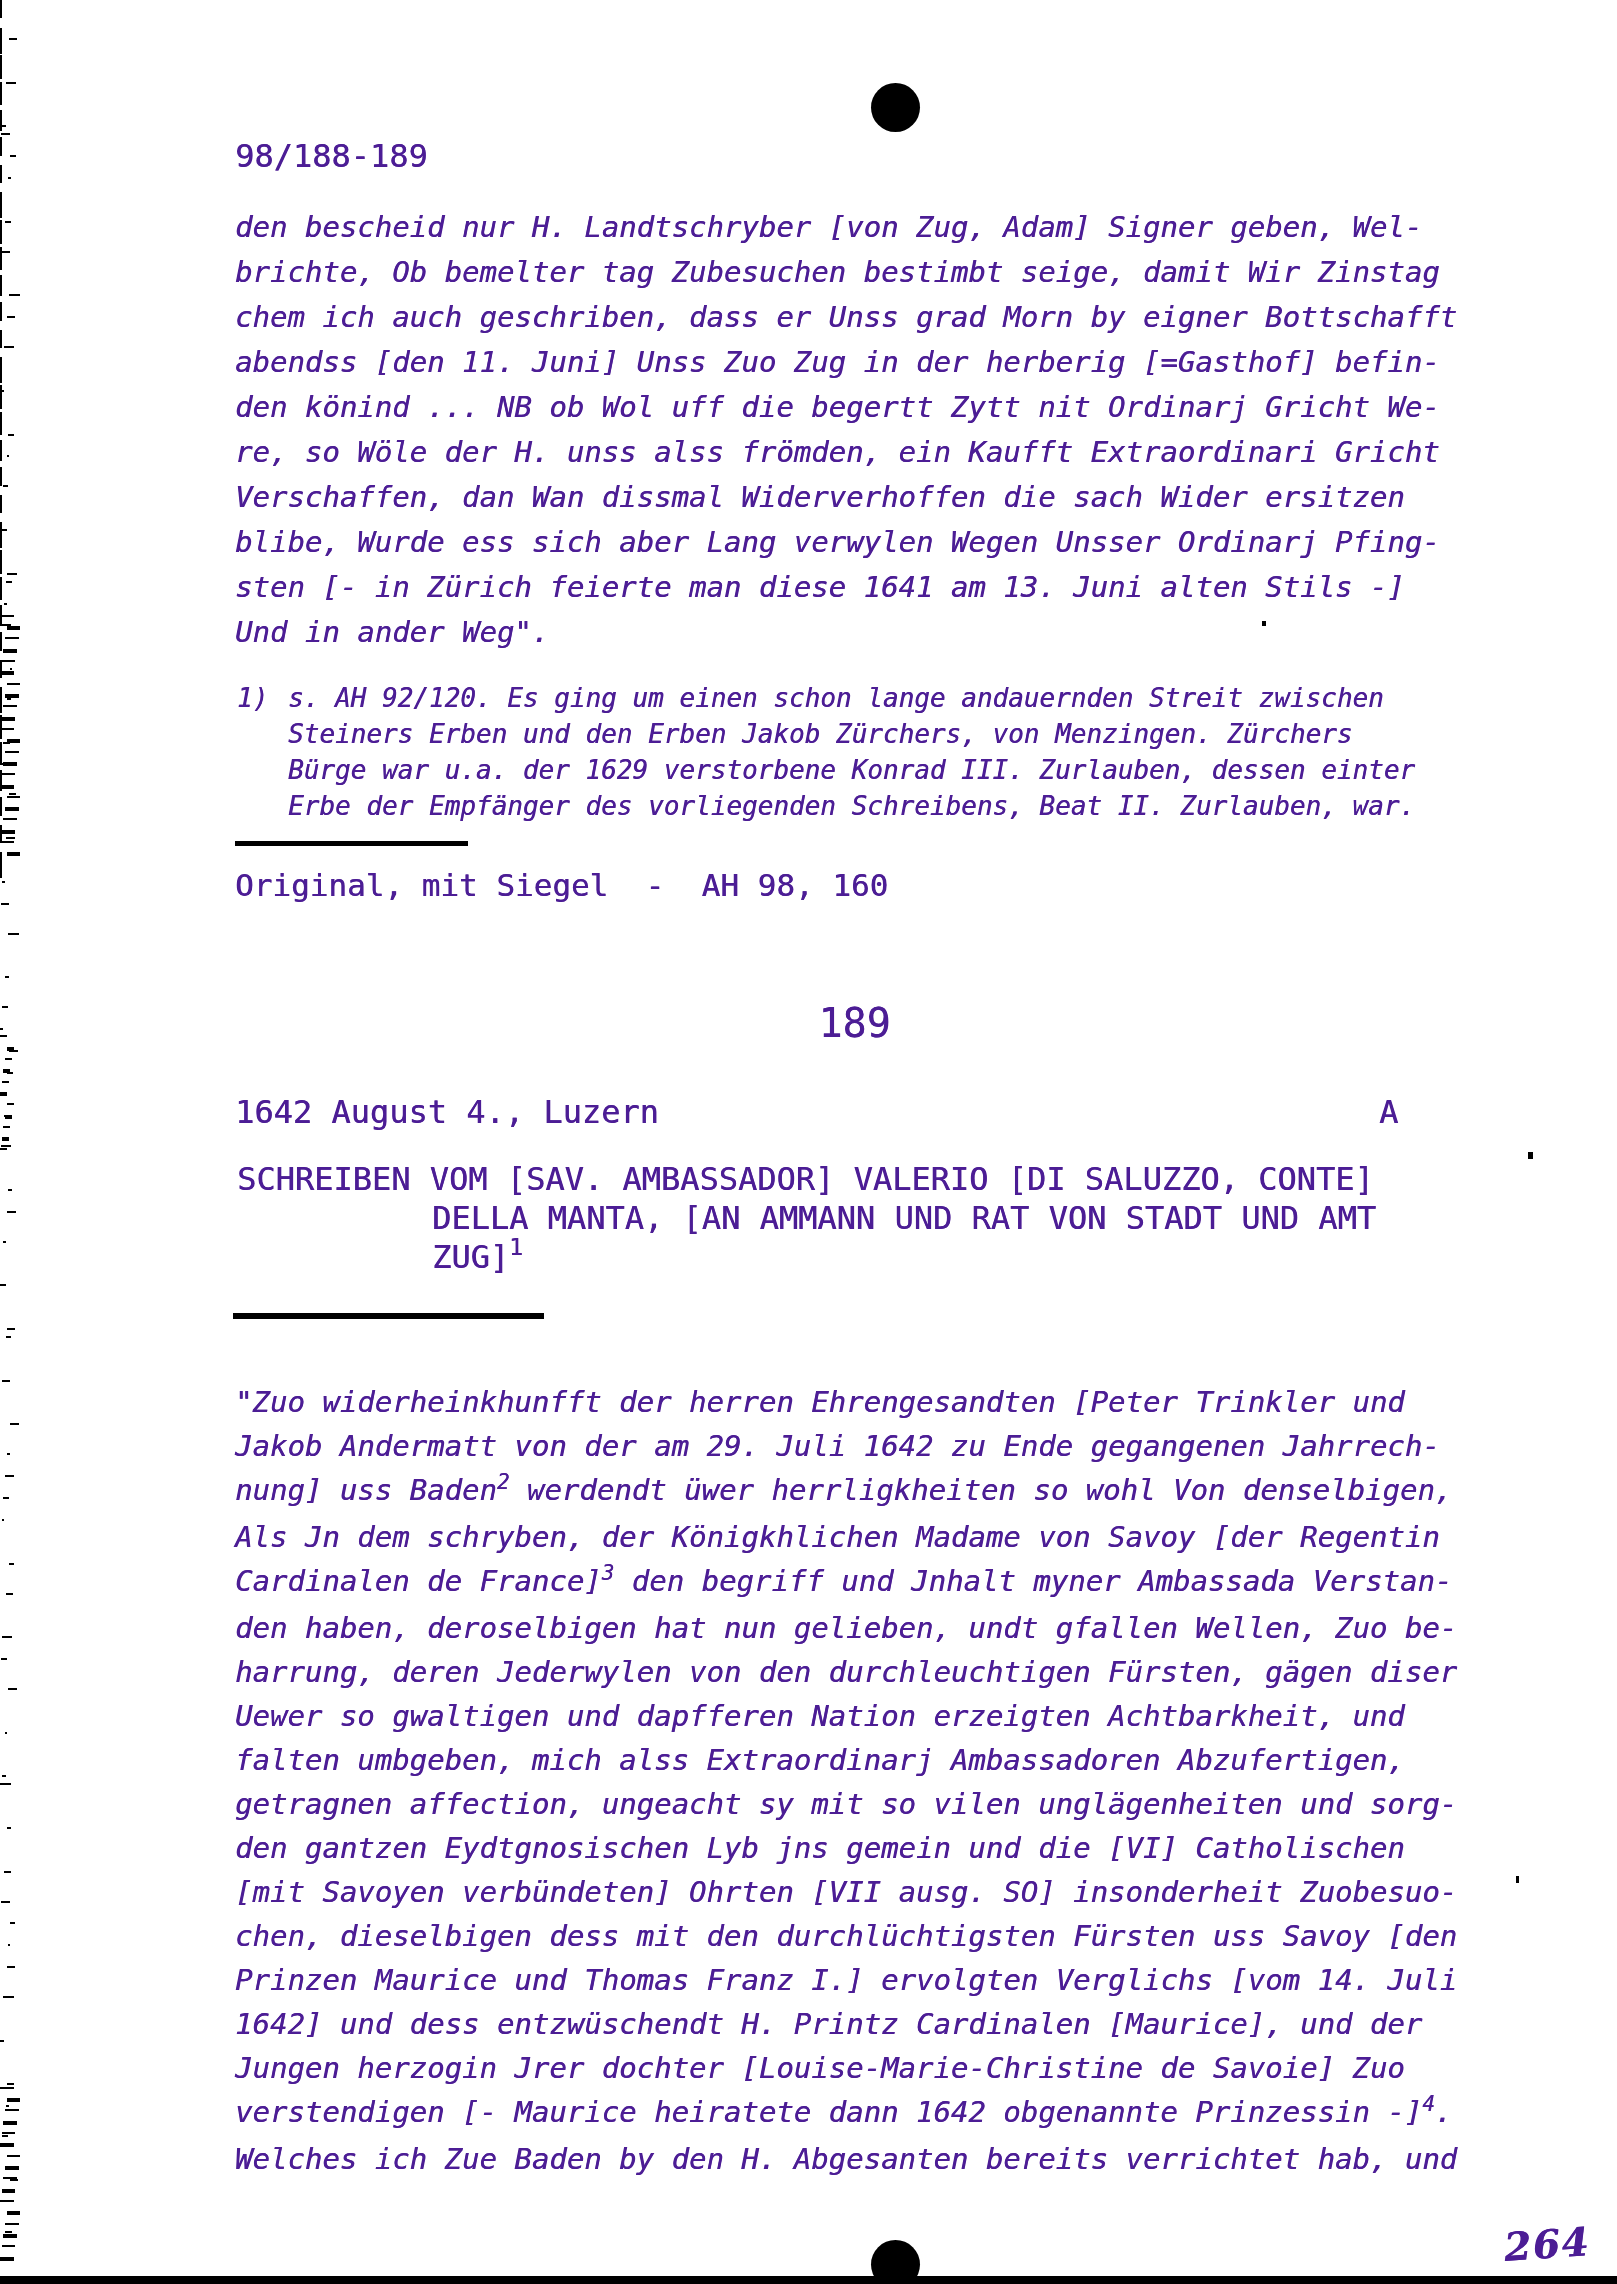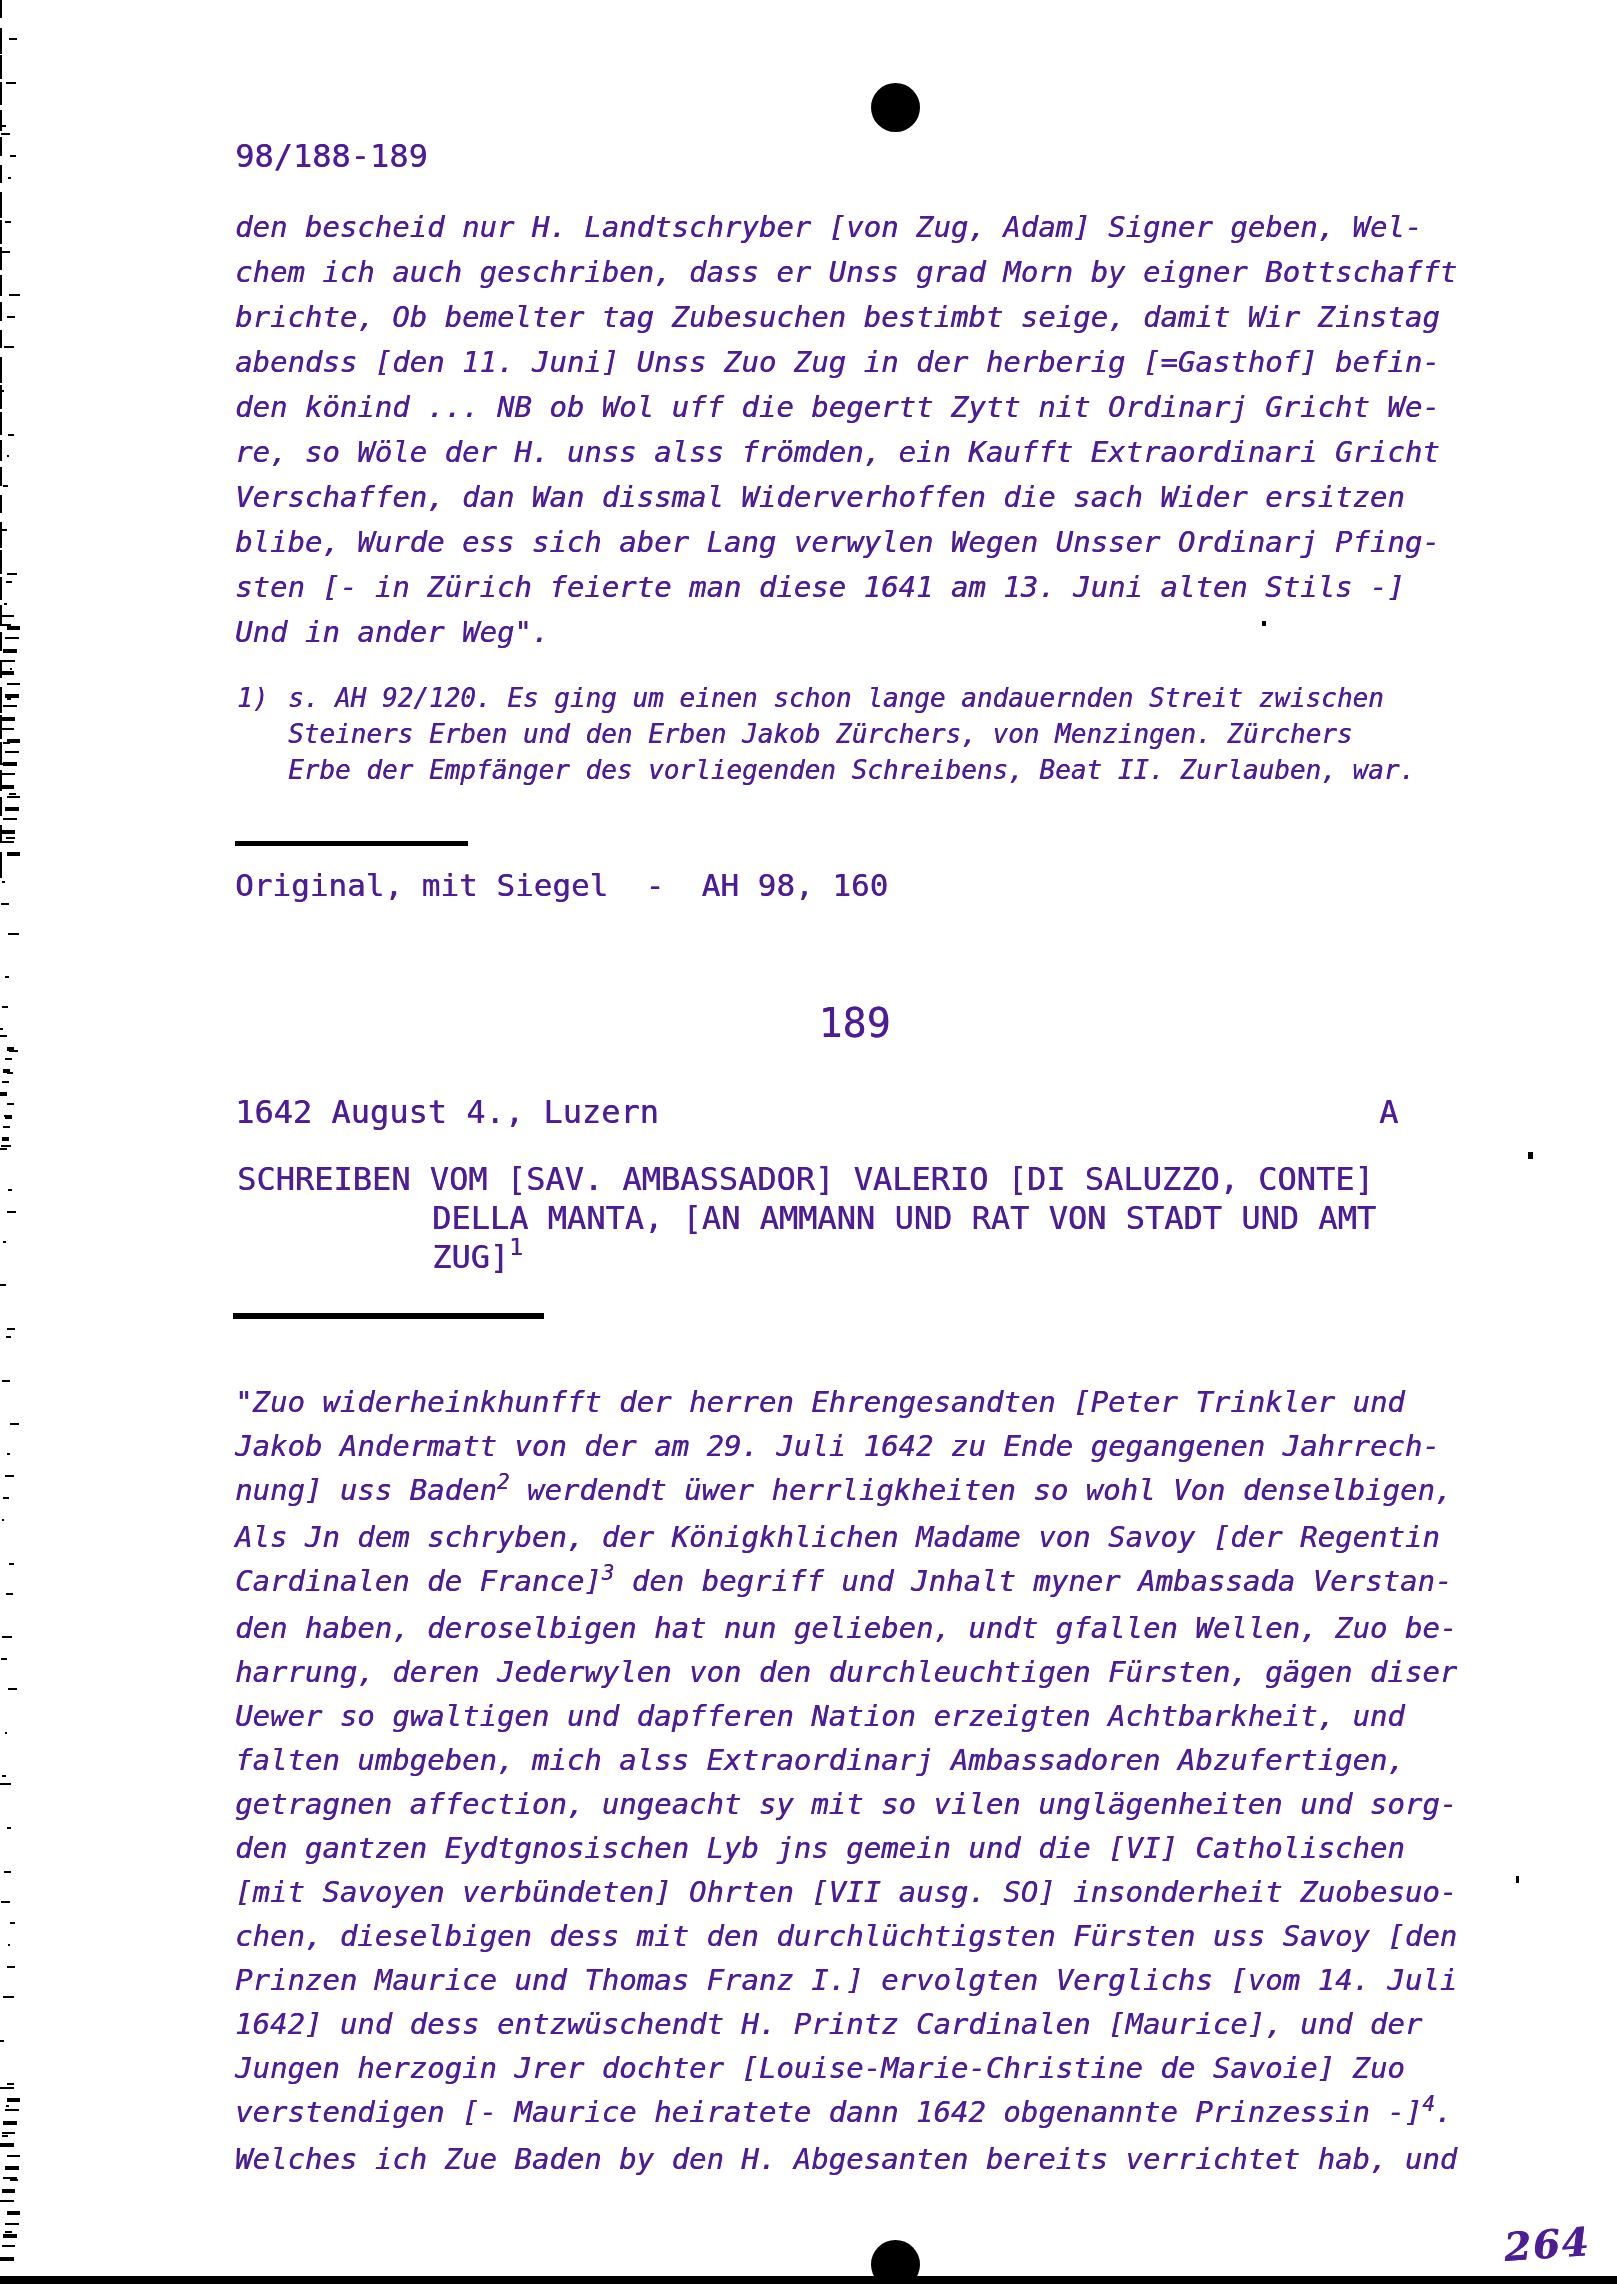--- a/index.html
+++ b/index.html
@@ -208,36 +208,37 @@
       <div class="noise-mark" style="left: 1.6px; top: 2245px; width: 13.7px; height: 2.4px;"></div>
       <div class="noise-mark" style="left: 0px; top: 2257px; width: 13.7px; height: 4px;"></div>
     </div>
 
   <div class="hole hole-top"></div>
 
   <div class="abs header">98/188-189</div>
 
   <div class="abs para1 ital">
       <div class="tl"><span>den bescheid nur H. Landtschryber [von Zug, Adam] </span><span class="b">Signer</span><span> geben, Wel-</span></div>
+      <div class="tl"><span>brichte, Ob bemelter tag Zubesuchen bestimbt seige, damit Wir Zinstag</span></div>
       <div class="tl"><span>chem ich auch geschriben, dass er Unss grad Morn by eigner Bottschafft</span></div>
-      <div class="tl"><span>brichte, Ob bemelter tag Zubesuchen bestimbt seige, damit Wir Zinstag</span></div>
       <div class="tl"><span>abendss [den 11. Juni] Unss Zuo Zug in der herberig [=Gasthof] befin-</span></div>
       <div class="tl"><span>den könind ... NB ob Wol uff die begertt Zytt nit Ordinarj Gricht We-</span></div>
       <div class="tl"><span>re, so Wöle der H. unss alss frömden, ein Kaufft Extraordinari Gricht</span></div>
       <div class="tl"><span>Verschaffen, dan Wan dissmal Widerverhoffen die sach Wider ersitzen</span></div>
       <div class="tl"><span>blibe, Wurde ess sich aber Lang verwylen Wegen Unsser Ordinarj Pfing-</span></div>
       <div class="tl"><span>sten [- in Zürich feierte man diese 1641 am 13. Juni alten Stils -]</span></div>
       <div class="tl"><span>Und in ander Weg".</span></div>
     </div>
 
   <div class="abs footnote">
     <span class="fn-marker">1)</span>
     <div class="fn-lines">
         <div class="tl"><span>s. AH 92/120. Es ging um einen schon lange andauernden Streit zwischen</span></div>
         <div class="tl"><span>Steiners Erben und den Erben Jakob </span><span class="b">Zürchers</span><span>, von Menzingen. Zürchers</span></div>
+        <div class="tl"><span>Bürge war u.a. der 1629 verstorbene </span><span class="b">Konrad III.</span><span> Zurlauben, dessen einter</span></div>
         <div class="tl"><span>Erbe der Empfänger des vorliegenden Schreibens, Beat II. Zurlauben, war.</span></div>
       </div>
   </div>
 
   <div class="rule rule1"></div>
 
   <div class="abs source">Original, mit Siegel  -  AH 98, 160</div>
 
   <div class="abs entry-number">189</div>
 

